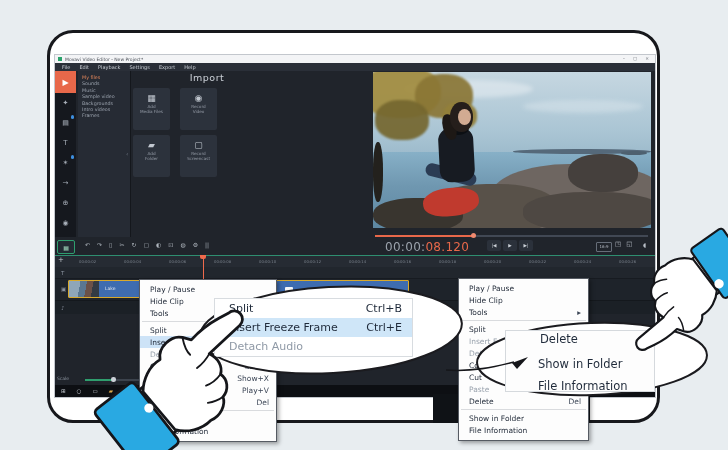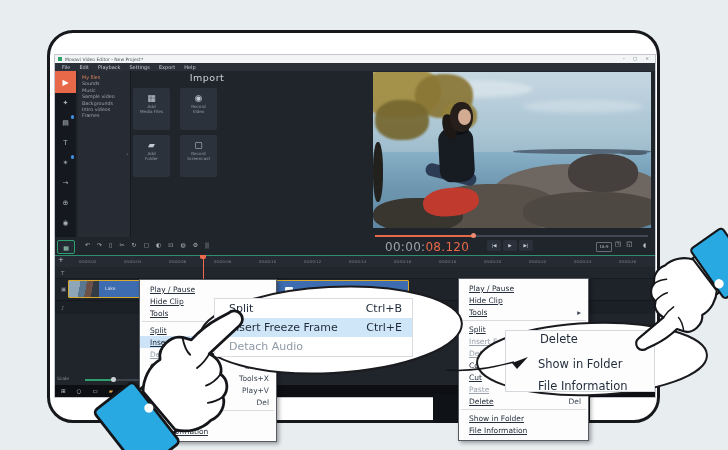--- a/index.html
+++ b/index.html
@@ -104,21 +104,21 @@
 
   .snippet{left:433px;top:394px;width:157px;height:29px;background:#0f1216;z-index:3;}
 
   
   .menu{background:#fdfdfd;border:1px solid #565b63;box-shadow:1.5px 2px 4px rgba(0,0,0,.35);
         padding:3px 0 4px 0;z-index:20;box-sizing:border-box;}
   .menu-left{left:139px;top:279px;width:138px;}
   .menu-right{left:458px;top:278px;width:131px;}
   .mrow{height:12px;display:flex;align-items:center;justify-content:space-between;
         padding:0 7px 0 10px;font-size:7.5px;color:#252e3c;}
-  .mrow .ml{white-space:nowrap;overflow:hidden;text-decoration:underline;}
+  .mrow .ml{white-space:nowrap;overflow:hidden;}
   .mrow .ms{color:#3c4656;white-space:nowrap;padding-left:4px;}
   .mrow.hl{background:#cde3f7;}
   .mrow.dis .ml,.mrow.dis .ms{color:#9aa3ae;}
   .msep{height:1px;background:#d9dbde;margin:2px 2px;}
 
   
   .co{z-index:30;}
   .lrows{left:215px;top:299px;width:197px;background:#fff;outline:1px solid #d8dce0;z-index:31;}
   .lrow{height:19px;display:flex;align-items:center;justify-content:space-between;
         padding:0 10px 0 14px;font-size:11px;color:#1f2a3a;}
@@ -354,21 +354,21 @@
       </div>
     <div class="mrow dis">
         <span class="ml">Detach Audio</span>
       </div>
     <div class="mrow">
         <span class="ml">Copy</span>
         <span class="ms">Ctrl+C</span>
       </div>
     <div class="mrow">
         <span class="ml">Cut</span>
-        <span class="ms">Tools+X</span>
+        <span class="ms">Show+X</span>
       </div>
     <div class="mrow">
         <span class="ml">Paste</span>
         <span class="ms">Play+V</span>
       </div>
     <div class="mrow">
         <span class="ml">Delete</span>
         <span class="ms">Del</span>
       </div>
     <div class="msep"></div>

